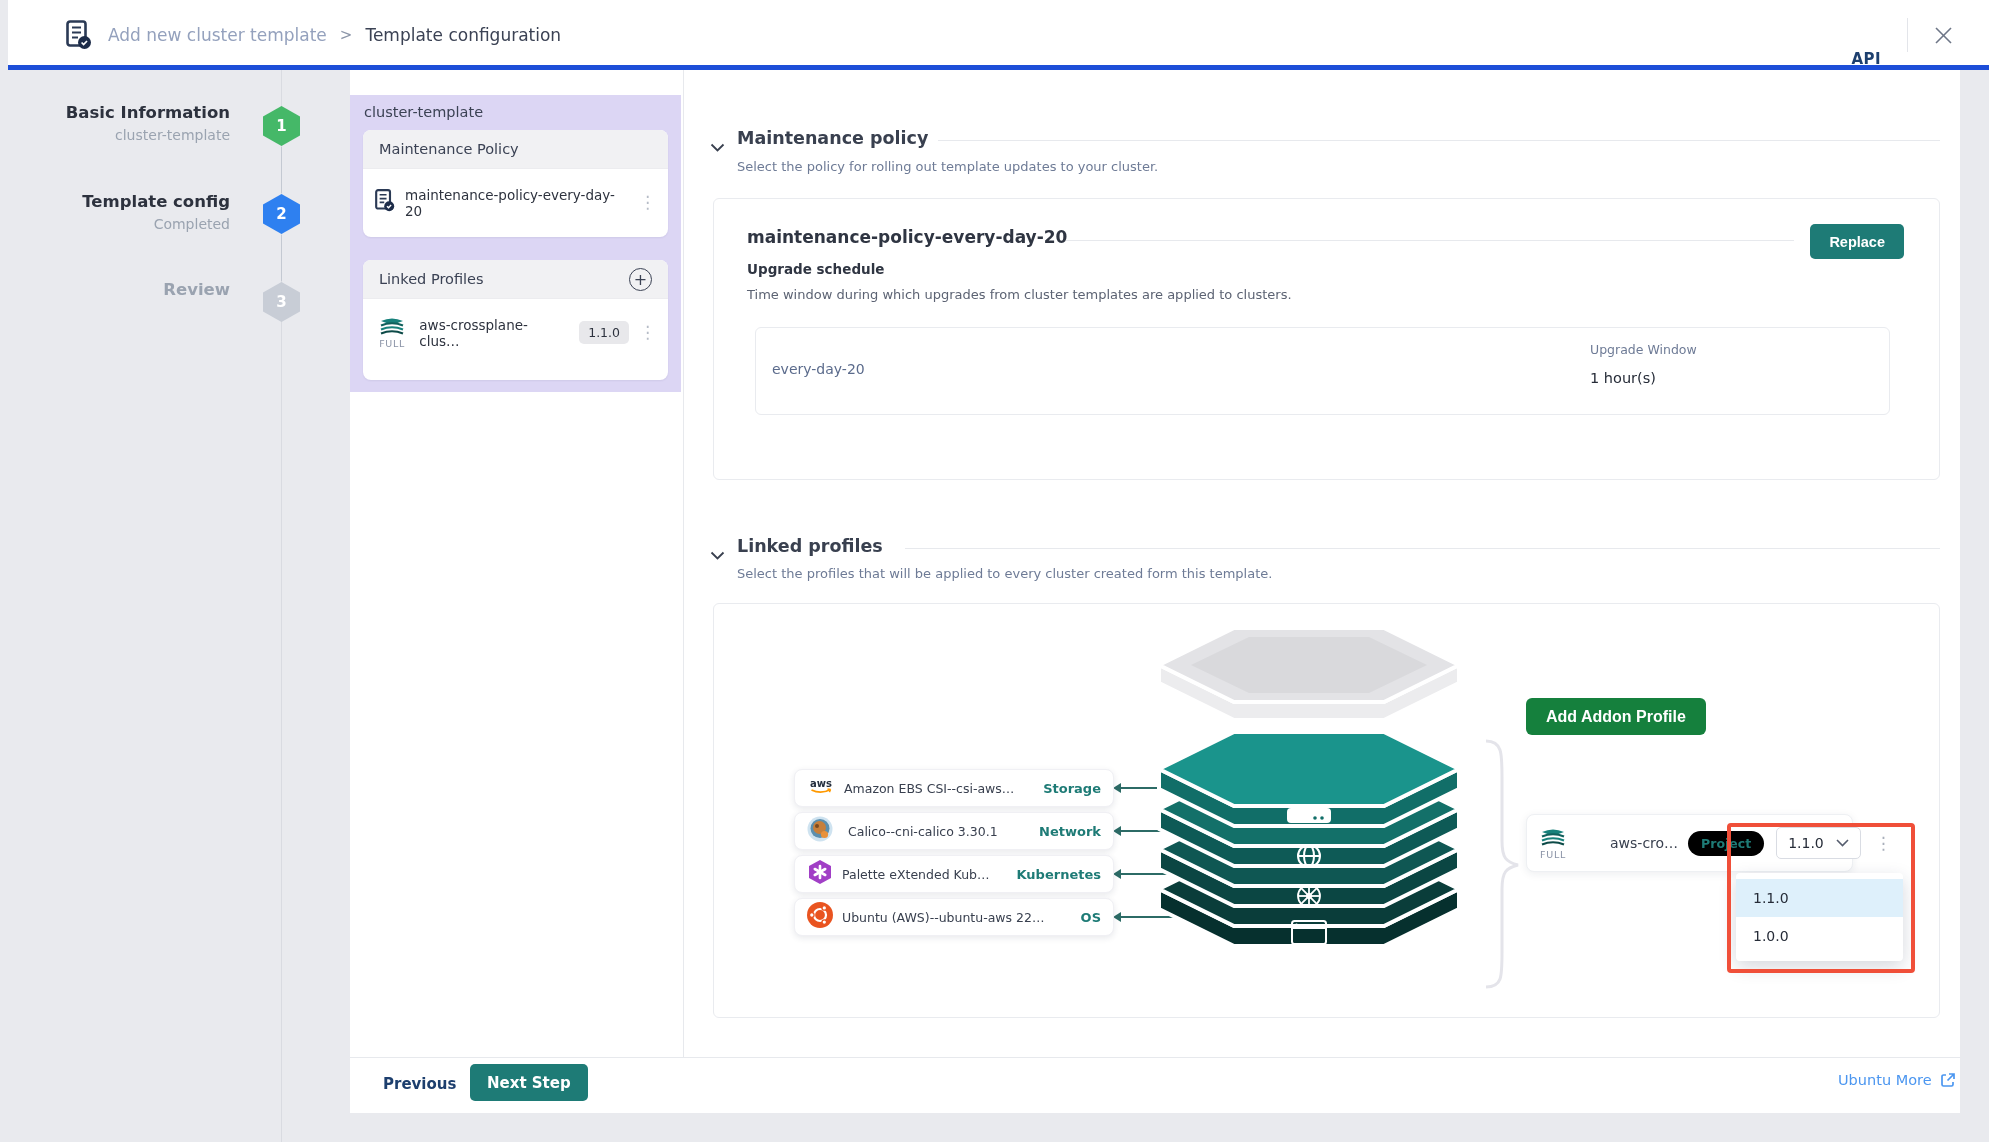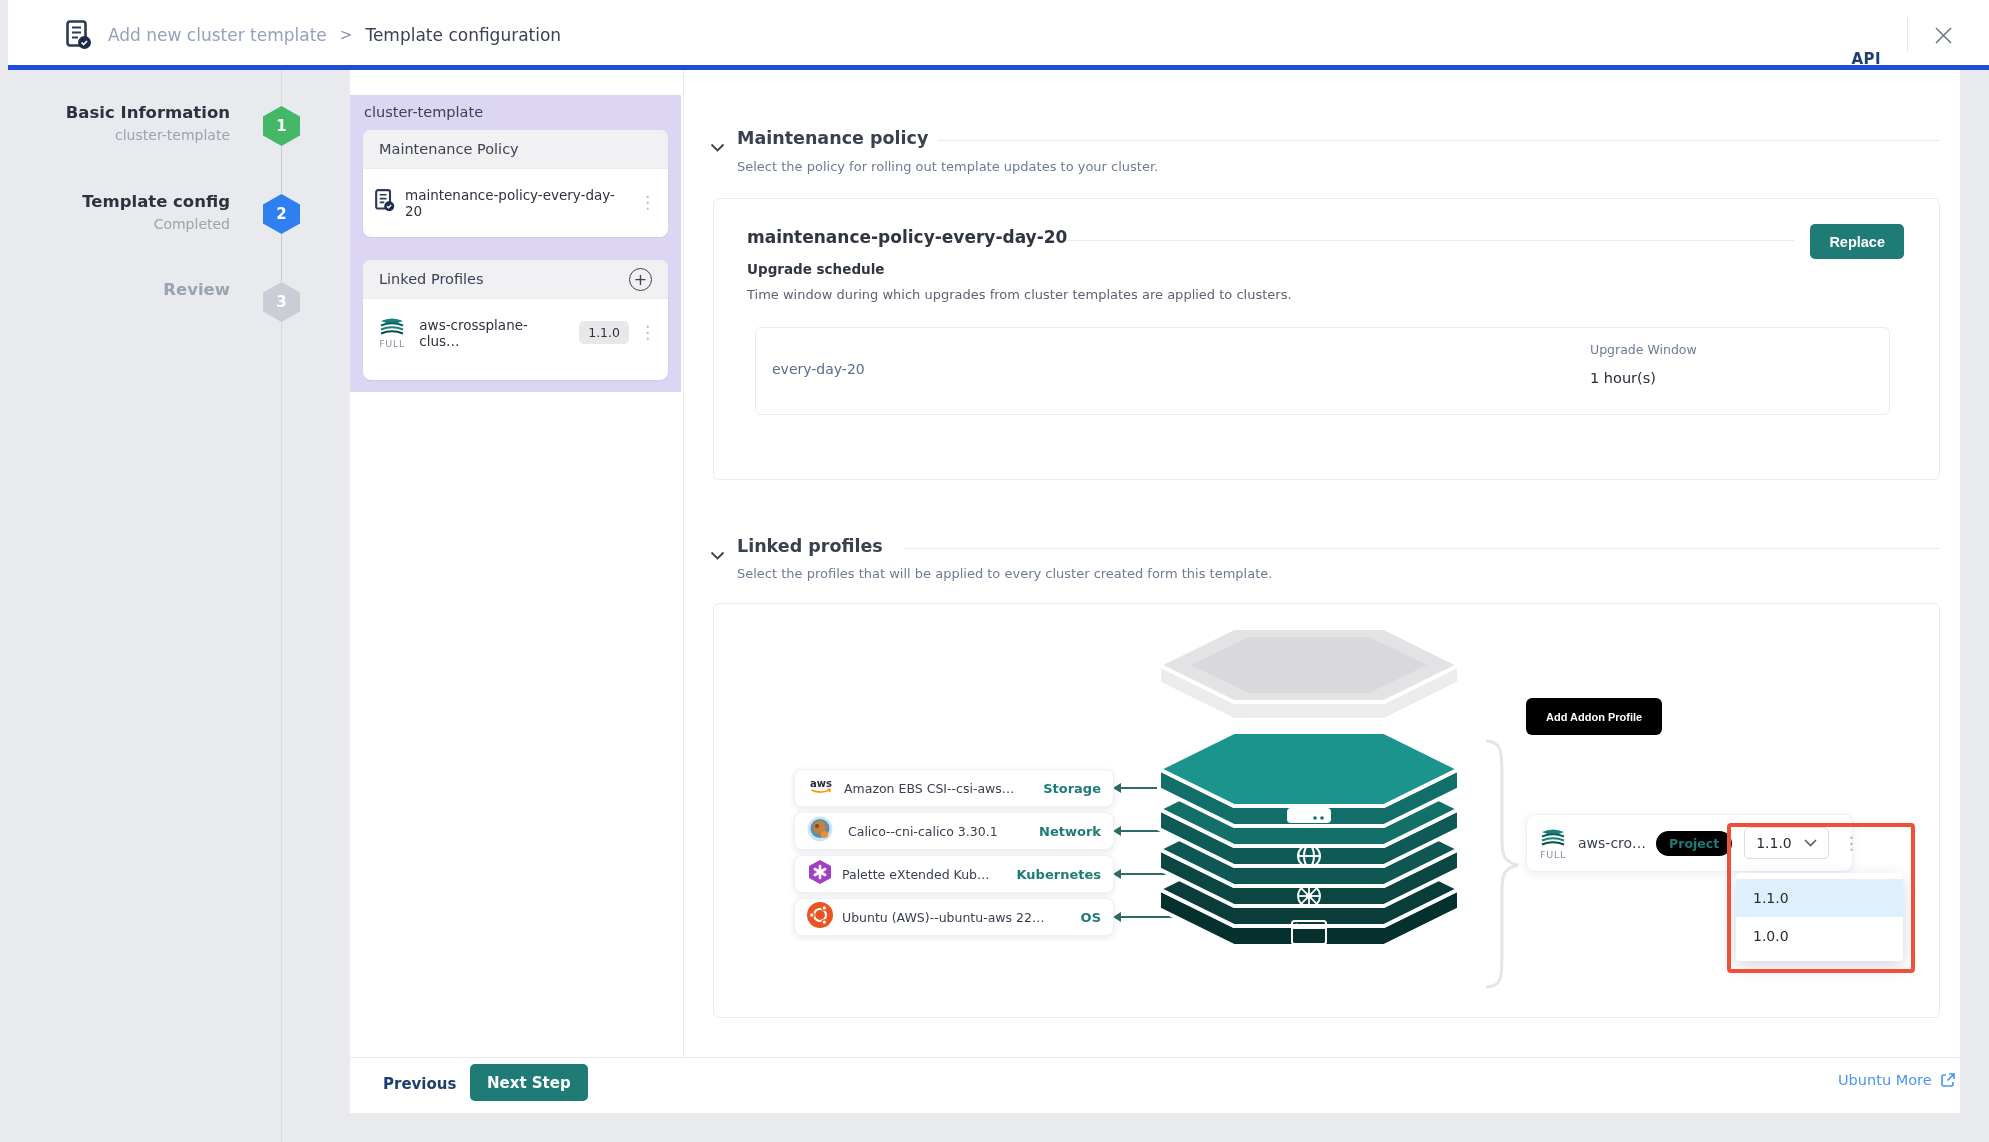--- a/index.html
+++ b/index.html
@@ -83,24 +83,24 @@
   .pill-type { margin-left:auto; font-size:13px; font-weight:600; color:#1e7b76; }
 
   
   .conn { position:absolute; left:401px; width:150px; height:2px; background:#2c6b66; z-index:2; }
   .conn::before { content:""; position:absolute; left:-2px; top:-4px; width:0; height:0; border-right:8px solid #2c6b66; border-top:5px solid transparent; border-bottom:5px solid transparent; }
   .conn1 { top:183px; } .conn2 { top:226px; } .conn3 { top:269px; } .conn4 { top:312px; }
 
   .stack { position:absolute; left:435px; top:22px; z-index:3; }
   .brace { position:absolute; left:766px; top:135px; z-index:2; }
 
-  .addon-btn { position:absolute; left:812px; top:94px; height:37px; padding:0 20px; background:#000000; color:#fff; font-size:11px; font-weight:600; border-radius:6px; display:flex; align-items:center; z-index:4; cursor:pointer; border:none; }
+  .addon-btn { position:absolute; left:812px; top:94px; height:37px; padding:0 20px; background:#15803d; color:#fff; font-size:16px; font-weight:600; border-radius:6px; display:flex; align-items:center; z-index:4; cursor:pointer; border:none; }
 
   .pcard { position:absolute; left:812px; top:210px; width:327px; height:58px; background:#fff; border:1px solid #eef0f3; border-radius:8px; box-shadow:0 2px 8px rgba(30,40,70,.08); display:flex; align-items:center; padding:0 11px; gap:10px; z-index:4; }
-  .pcard-name { font-size:14px; color:#39404f; white-space:nowrap; }
+  .pcard-name { font-size:14px; color:#39404f; white-space:nowrap;margin-left:32px; }
   .project-badge { background:#000000; color:#1e7b76; font-size:12.5px; font-weight:600; padding:5px 13px; border-radius:13px; }
   .ver-select { display:flex; align-items:center; gap:12px; border:1px solid #d9dce3; border-radius:5px; padding:7px 11px; font-size:14px; color:#262c38; background:#fff; cursor:pointer; margin-left:2px; }
   .pcard .kebab { margin-left:4px; color:#a9afbb; }
 
   .ver-menu { position:absolute; left:1022px; top:269px; width:167px; background:#fff; border-radius:4px; box-shadow:0 6px 18px rgba(30,40,70,.18); z-index:6; padding:6px 0; }
   .ver-opt { height:38px; display:flex; align-items:center; padding:0 17px; font-size:14px; color:#262c38; cursor:pointer; }
   .ver-opt.selected { background:#def0fb; }
 
   .hl-box { position:absolute; left:1013px; top:219px; width:188px; height:150px; border:4px solid #f04f39; border-radius:4px; z-index:7; pointer-events:none; }
 

